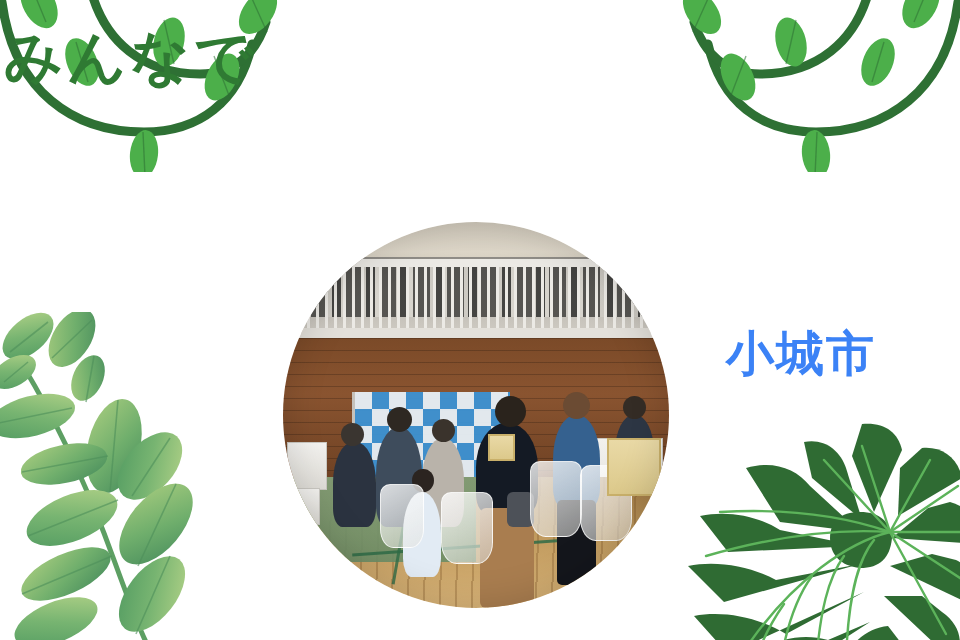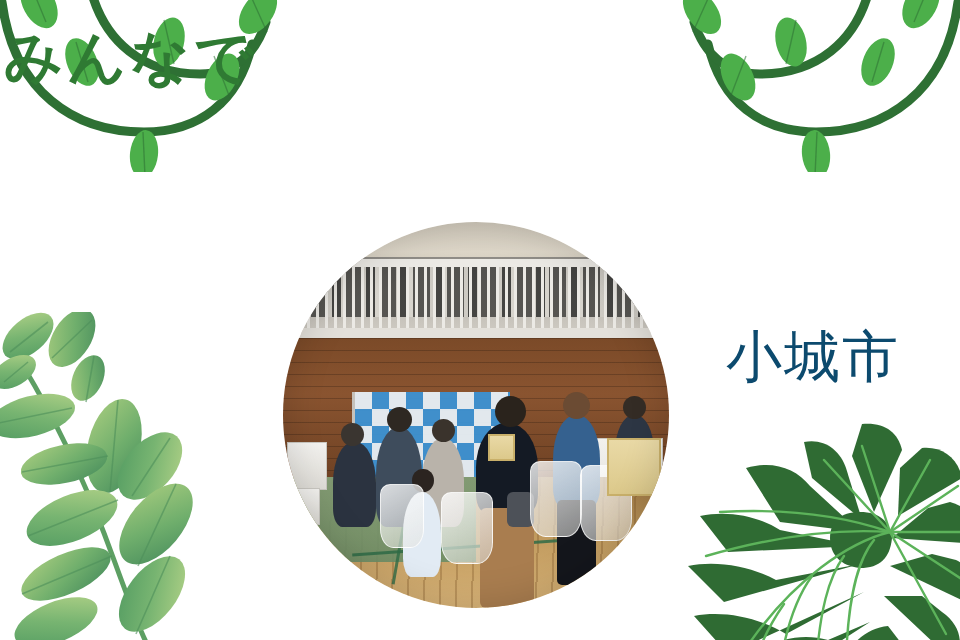--- a/index.html
+++ b/index.html
@@ -46,23 +46,23 @@
     margin-top: 14px;
     white-space: nowrap;
   }
 
   
   .city-name {
     position: absolute;
     left: 726px;
     top: 329px;
     font-family: "DejaVu Sans", sans-serif;
-    font-size: 56px;
-    font-weight: 400;
-    color: #0c4a6e;
+    font-size: 48px;
+    font-weight: 700;
+    color: #3b82f6;
     letter-spacing: 2px;
     line-height: 1;
     z-index: 6;
     white-space: nowrap;
   }
 
   
   .photo-circle {
     position: absolute;
     left: 283px;

